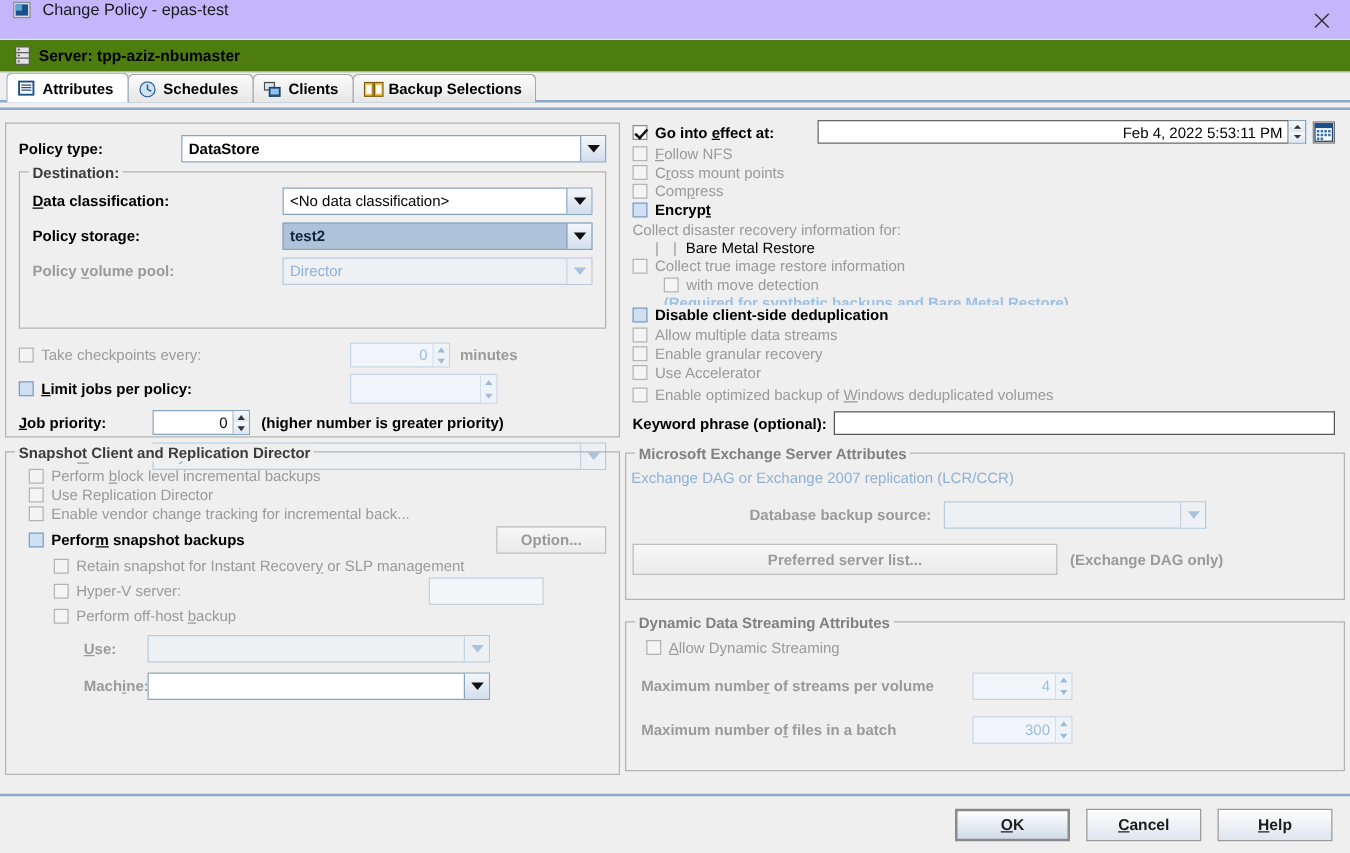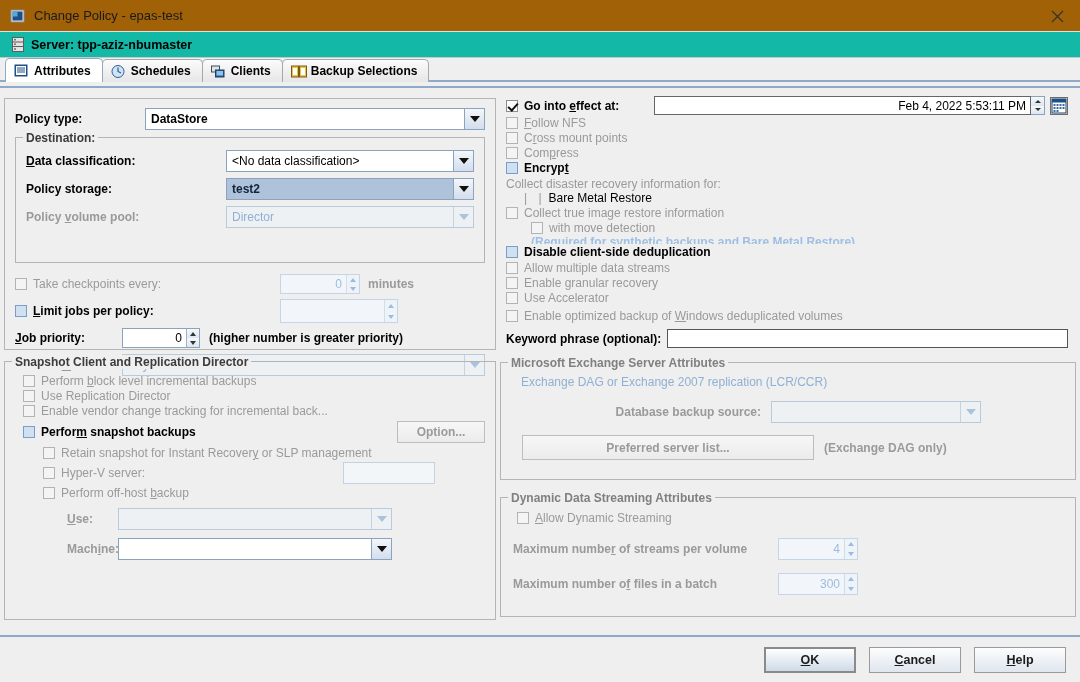--- a/index.html
+++ b/index.html
@@ -8,39 +8,39 @@
     width:1080px; height:682px;
     font-family:"Liberation Sans", sans-serif;
     font-size:12px;
     background:#efefef;
     color:#000;
     overflow:hidden;
   }
 
   
   #titlebar {
-    height:32px; background:#a16207;
-    display:flex; align-items:center;
+    height:32px; background:#c4b5fd;
+    display:flex; align-items:flex-start;
     border-bottom:1px solid #e2e2e2;
     position:relative;
   }
   #titlebar .app-icon {
     width:16px; height:16px; margin-left:10px; margin-right:8px;
     position:relative; flex:0 0 auto;
   }
   #titlebar .title-text { font-size:13px; color:#1a1a1a; }
   #close-btn {
     position:absolute; right:0; top:0; width:46px; height:32px;
     display:flex; align-items:center; justify-content:center;
     font-size:15px; color:#333; cursor:default;
   }
 
   
   #serverbar {
-    height:26px; background:#14b8a6;
+    height:26px; background:#4d7c0f;
     display:flex; align-items:center;
     border-bottom:1px solid #c8c8c8;
     padding-left:12px;
   }
   #serverbar .srv-icon { width:12px; height:15px; margin-right:7px; position:relative; }
   #serverbar .srv-text { font-weight:bold; font-size:12.5px; color:#000; }
 
   
   #tabstrip {
     height:24px; background:#efefef;
@@ -555,37 +555,37 @@
       </div>
 
       <div class="row" style="margin-top:6px;">
         <span class="lbl" style="margin-right:6px;">Keyword phrase (optional):</span>
         <div class="txtfield" style="flex:1;height:19px;border-color:#555;">
           <span></span>
         </div>
       </div>
     </div>
 
-    <div class="group dis" style="margin-top:14px;height:118px;padding:12px 12px 0 16px;">
+    <div class="group dis" style="margin-top:14px;height:118px;padding:12px 12px 0 0;">
       <span class="legend">Microsoft Exchange Server Attributes</span>
 
       <div class="hint dis" style="margin-left:4px;">Exchange DAG or Exchange 2007 replication (LCR/CCR)</div>
 
       <div class="row" style="margin-top:12px;">
         <span class="lbl dis" style="width:254px;text-align:right;padding-right:10px;">Database backup source:</span>
         <div class="combo dis" style="width:210px;">
           <span class="val"></span>
           <span class="arrowbox">
                 <i class="arr dis"></i>
               </span>
         </div>
       </div>
 
       <div class="row" style="margin-top:12px;">
-        <div class="btn dis" style="width:292px;height:25px;margin-left:5px;">
+        <div class="btn dis" style="width:340px;height:25px;margin-left:5px;">
           <span>Preferred server list...</span>
         </div>
         <span class="lbl dis" style="margin-left:10px;">(Exchange DAG only)</span>
       </div>
     </div>
 
     <div class="group dis" style="margin-top:17px;height:120px;padding:12px 12px 0 12px;">
       <span class="legend">Dynamic Data Streaming Attributes</span>
 
       <div class="cb" style="margin-left:4px;">

